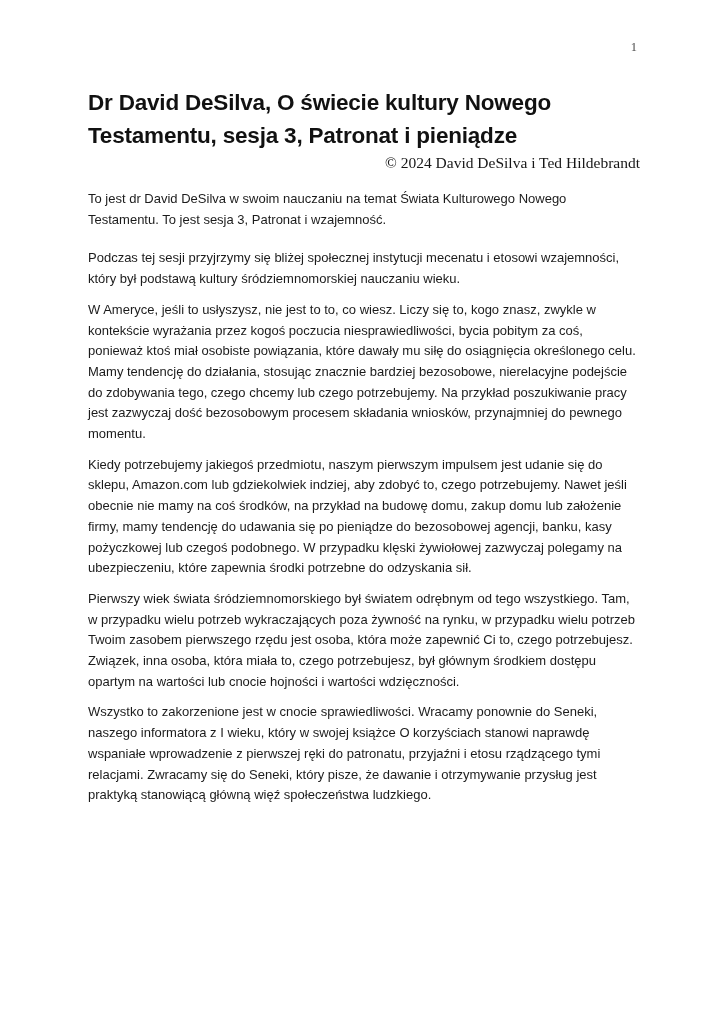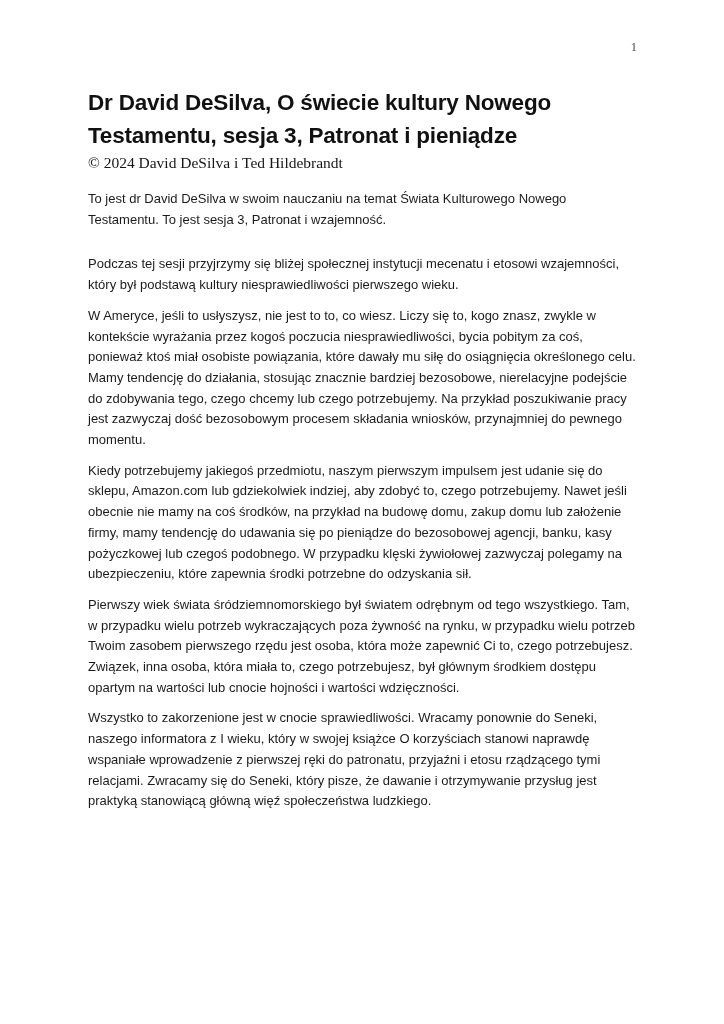--- a/index.html
+++ b/index.html
@@ -39,36 +39,36 @@
     line-height: 33px;
     color: #111111;
     text-align: left;
     letter-spacing: -0.2px;
   }
   .copyright {
     font-family: "Liberation Serif", "DejaVu Serif", serif;
     font-size: 15.5px;
     line-height: 22px;
     color: #161616;
-    text-align: left;
+    text-align: right;
     margin: 0;
   }
   .body-text {
     margin-top: 15px;
     font-family: "Liberation Sans", "DejaVu Sans", sans-serif;
     font-size: 13px;
     line-height: 20.7px;
     color: #1b1b1b;
     text-align: left;
   }
   .body-text p {
     margin: 0 0 10px 0;
   }
   .body-text p.first-para {
-    margin-bottom: 24px;
+    margin-bottom: 18px;
   }
 </style>
 </head>
 <body>
 
 <div class="page">
 
   <div class="page-number">1</div>
 
   <div class="content">
@@ -76,21 +76,21 @@
     <header>
       <h1 class="doc-title">
         <div>Dr David DeSilva, O świecie kultury Nowego</div>
         <div>Testamentu, sesja 3, Patronat i pieniądze</div>
       </h1>
       <div class="copyright">© 2024 David DeSilva i Ted Hildebrandt</div>
     </header>
 
     <main class="body-text">
       <p class="first-para">To jest dr David DeSilva w swoim nauczaniu na temat Świata Kulturowego Nowego Testamentu. To jest sesja 3, Patronat i wzajemność.</p>
-      <p>Podczas tej sesji przyjrzymy się bliżej społecznej instytucji mecenatu i etosowi wzajemności, który był podstawą kultury niesprawiedliwości pierwszego wieku.</p>
+      <p>Podczas tej sesji przyjrzymy się bliżej społecznej instytucji mecenatu i etosowi wzajemności, który był podstawą kultury śródziemnomorskiej nauczaniu wieku.</p>
       <p>W Ameryce, jeśli to usłyszysz, nie jest to to, co wiesz. Liczy się to, kogo znasz, zwykle w kontekście wyrażania przez kogoś poczucia niesprawiedliwości, bycia pobitym za coś, ponieważ ktoś miał osobiste powiązania, które dawały mu siłę do osiągnięcia określonego celu. Mamy tendencję do działania, stosując znacznie bardziej bezosobowe, nierelacyjne podejście do zdobywania tego, czego chcemy lub czego potrzebujemy. Na przykład poszukiwanie pracy jest zazwyczaj dość bezosobowym procesem składania wniosków, przynajmniej do pewnego momentu.</p>
       <p>Kiedy potrzebujemy jakiegoś przedmiotu, naszym pierwszym impulsem jest udanie się do sklepu, Amazon.com lub gdziekolwiek indziej, aby zdobyć to, czego potrzebujemy. Nawet jeśli obecnie nie mamy na coś środków, na przykład na budowę domu, zakup domu lub założenie firmy, mamy tendencję do udawania się po pieniądze do bezosobowej agencji, banku, kasy pożyczkowej lub czegoś podobnego. W przypadku klęski żywiołowej zazwyczaj polegamy na ubezpieczeniu, które zapewnia środki potrzebne do odzyskania sił.</p>
       <p>Pierwszy wiek świata śródziemnomorskiego był światem odrębnym od tego wszystkiego. Tam, w przypadku wielu potrzeb wykraczających poza żywność na rynku, w przypadku wielu potrzeb Twoim zasobem pierwszego rzędu jest osoba, która może zapewnić Ci to, czego potrzebujesz. Związek, inna osoba, która miała to, czego potrzebujesz, był głównym środkiem dostępu opartym na wartości lub cnocie hojności i wartości wdzięczności.</p>
       <p>Wszystko to zakorzenione jest w cnocie sprawiedliwości. Wracamy ponownie do Seneki, naszego informatora z I wieku, który w swojej książce O korzyściach stanowi naprawdę wspaniałe wprowadzenie z pierwszej ręki do patronatu, przyjaźni i etosu rządzącego tymi relacjami. Zwracamy się do Seneki, który pisze, że dawanie i otrzymywanie przysług jest praktyką stanowiącą główną więź społeczeństwa ludzkiego.</p>
     </main>
 
   </div>
 </div>
 
 </body></html>

